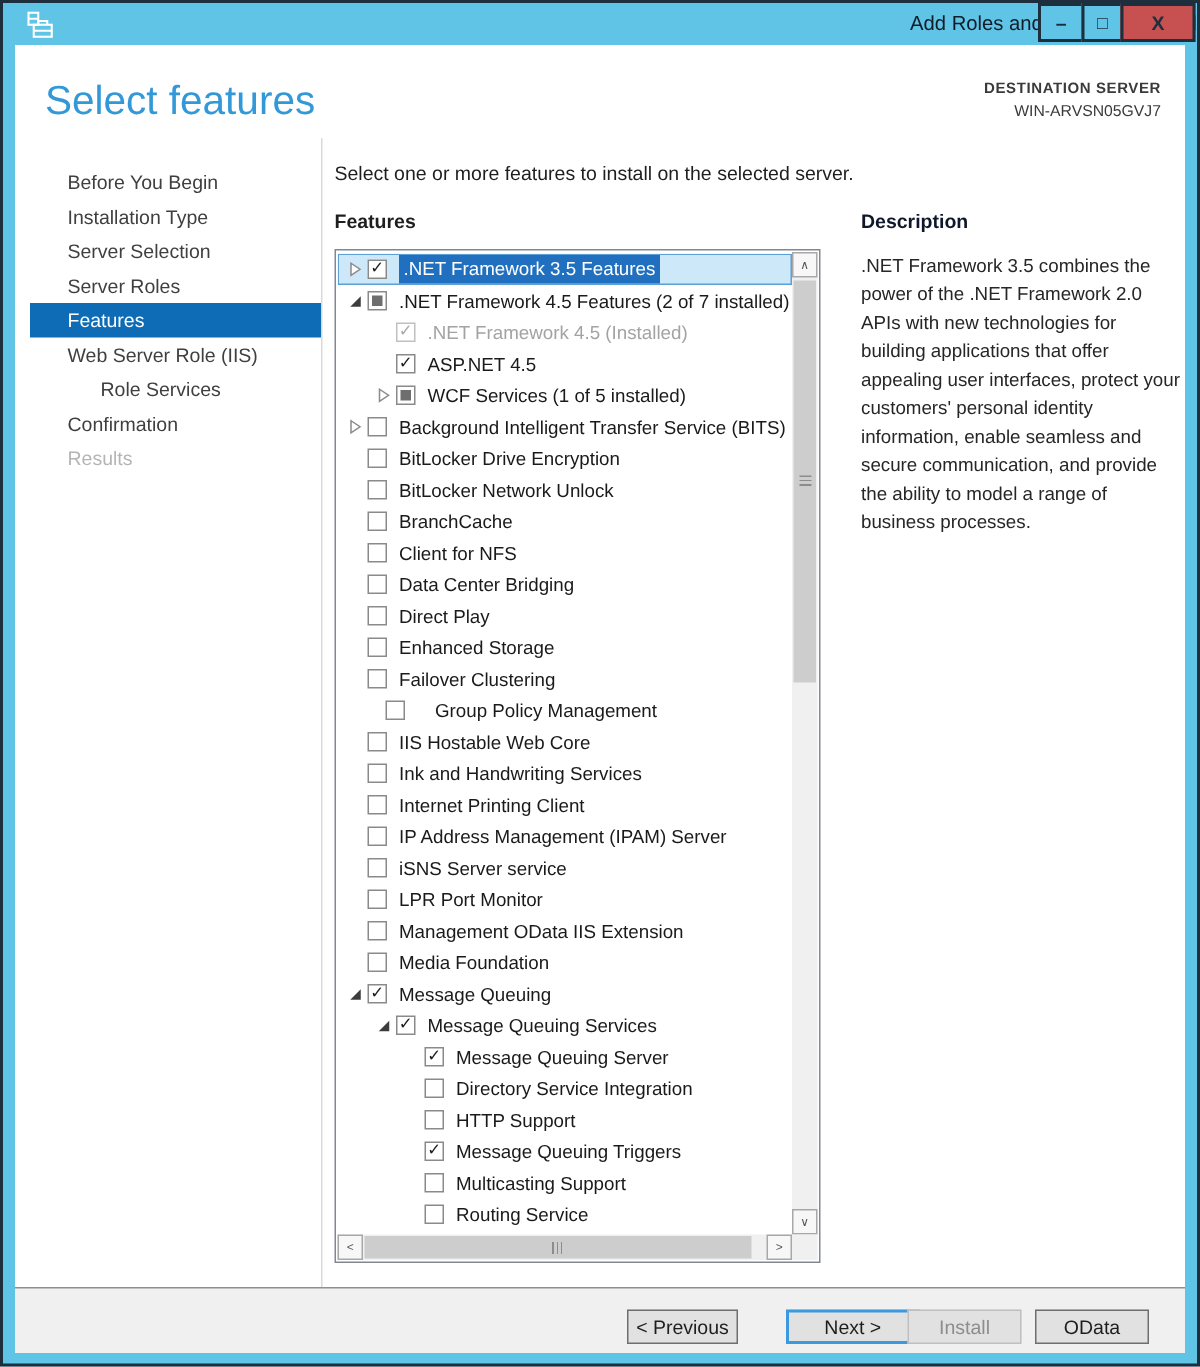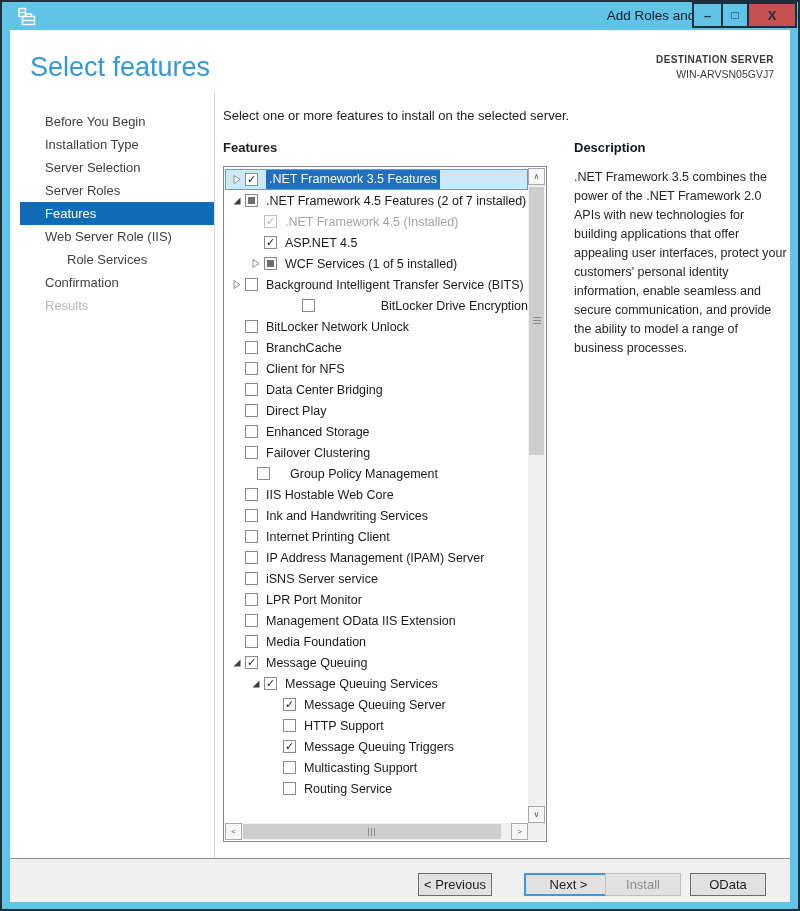--- a/index.html
+++ b/index.html
@@ -250,21 +250,21 @@
   </div>
         <div class="tree-row" style="padding-left: 4px;">
     <span class="arrow">
             <svg width="10" height="11" viewBox="0 0 10 11">
               <path d="M2 1.5 L8 5.5 L2 9.5 Z" fill="#ffffff" stroke="#8a8a8a"></path>
             </svg>
           </span>
     <span class="cb unchecked"></span>
     <span class="row-label">Background Intelligent Transfer Service (BITS)</span>
   </div>
-        <div class="tree-row" style="padding-left: 4px; justify-content: space-between;">
+        <div class="tree-row" style="padding-left: 4px;">
     <span class="arrow"></span>
     <span class="cb unchecked"></span>
     <span class="row-label">BitLocker Drive Encryption</span>
   </div>
         <div class="tree-row" style="padding-left: 4px;">
     <span class="arrow"></span>
     <span class="cb unchecked"></span>
     <span class="row-label">BitLocker Network Unlock</span>
   </div>
         <div class="tree-row" style="padding-left: 4px;">
@@ -357,20 +357,25 @@
               <path d="M8.5 2.5 L8.5 9.5 L1.5 9.5 Z" fill="#3c3c3c"></path>
             </svg>
           </span>
     <span class="cb checked">✓</span>
     <span class="row-label">Message Queuing Services</span>
   </div>
         <div class="tree-row" style="padding-left: 42px;">
     <span class="arrow"></span>
     <span class="cb checked">✓</span>
     <span class="row-label">Message Queuing Server</span>
+  </div>
+        <div class="tree-row" style="padding-left: 42px;">
+    <span class="arrow"></span>
+    <span class="cb unchecked"></span>
+    <span class="row-label">Directory Service Integration</span>
   </div>
         <div class="tree-row" style="padding-left: 42px;">
     <span class="arrow"></span>
     <span class="cb unchecked"></span>
     <span class="row-label">HTTP Support</span>
   </div>
         <div class="tree-row" style="padding-left: 42px;">
     <span class="arrow"></span>
     <span class="cb checked">✓</span>
     <span class="row-label">Message Queuing Triggers</span>

